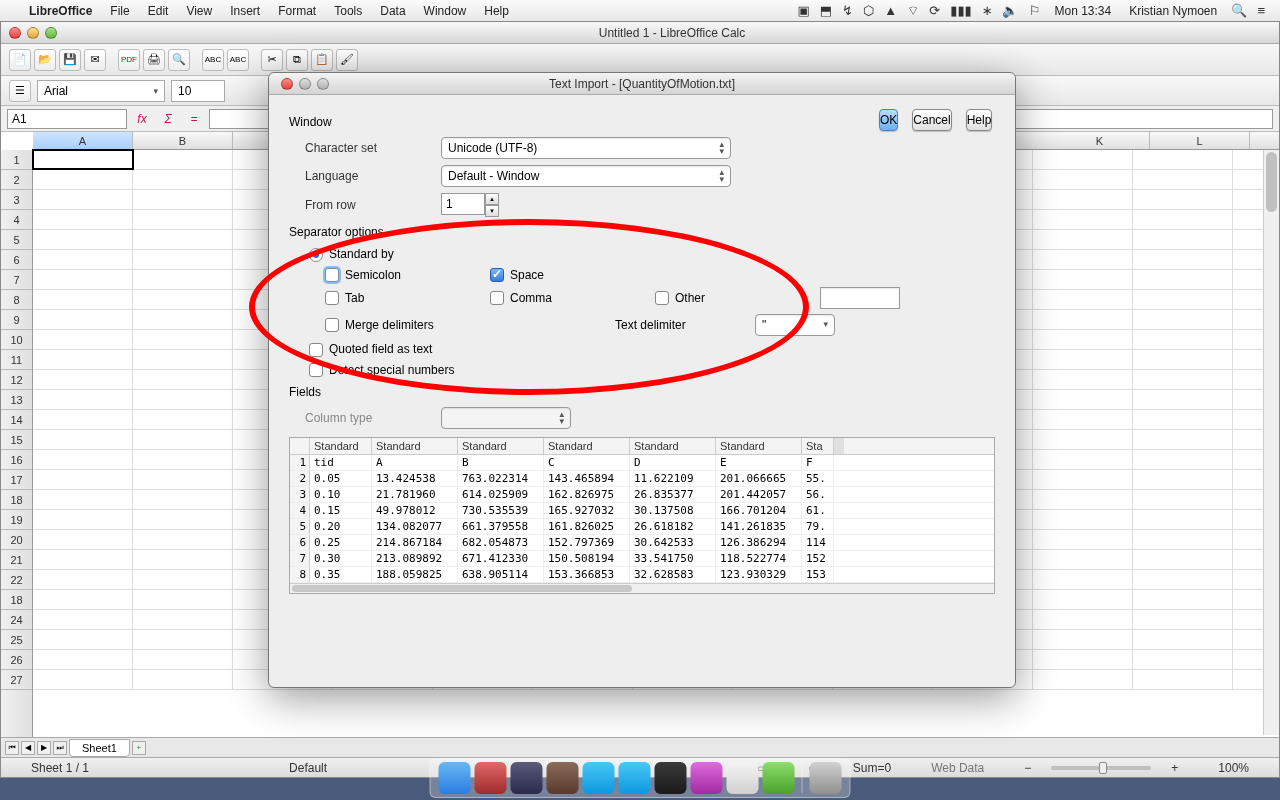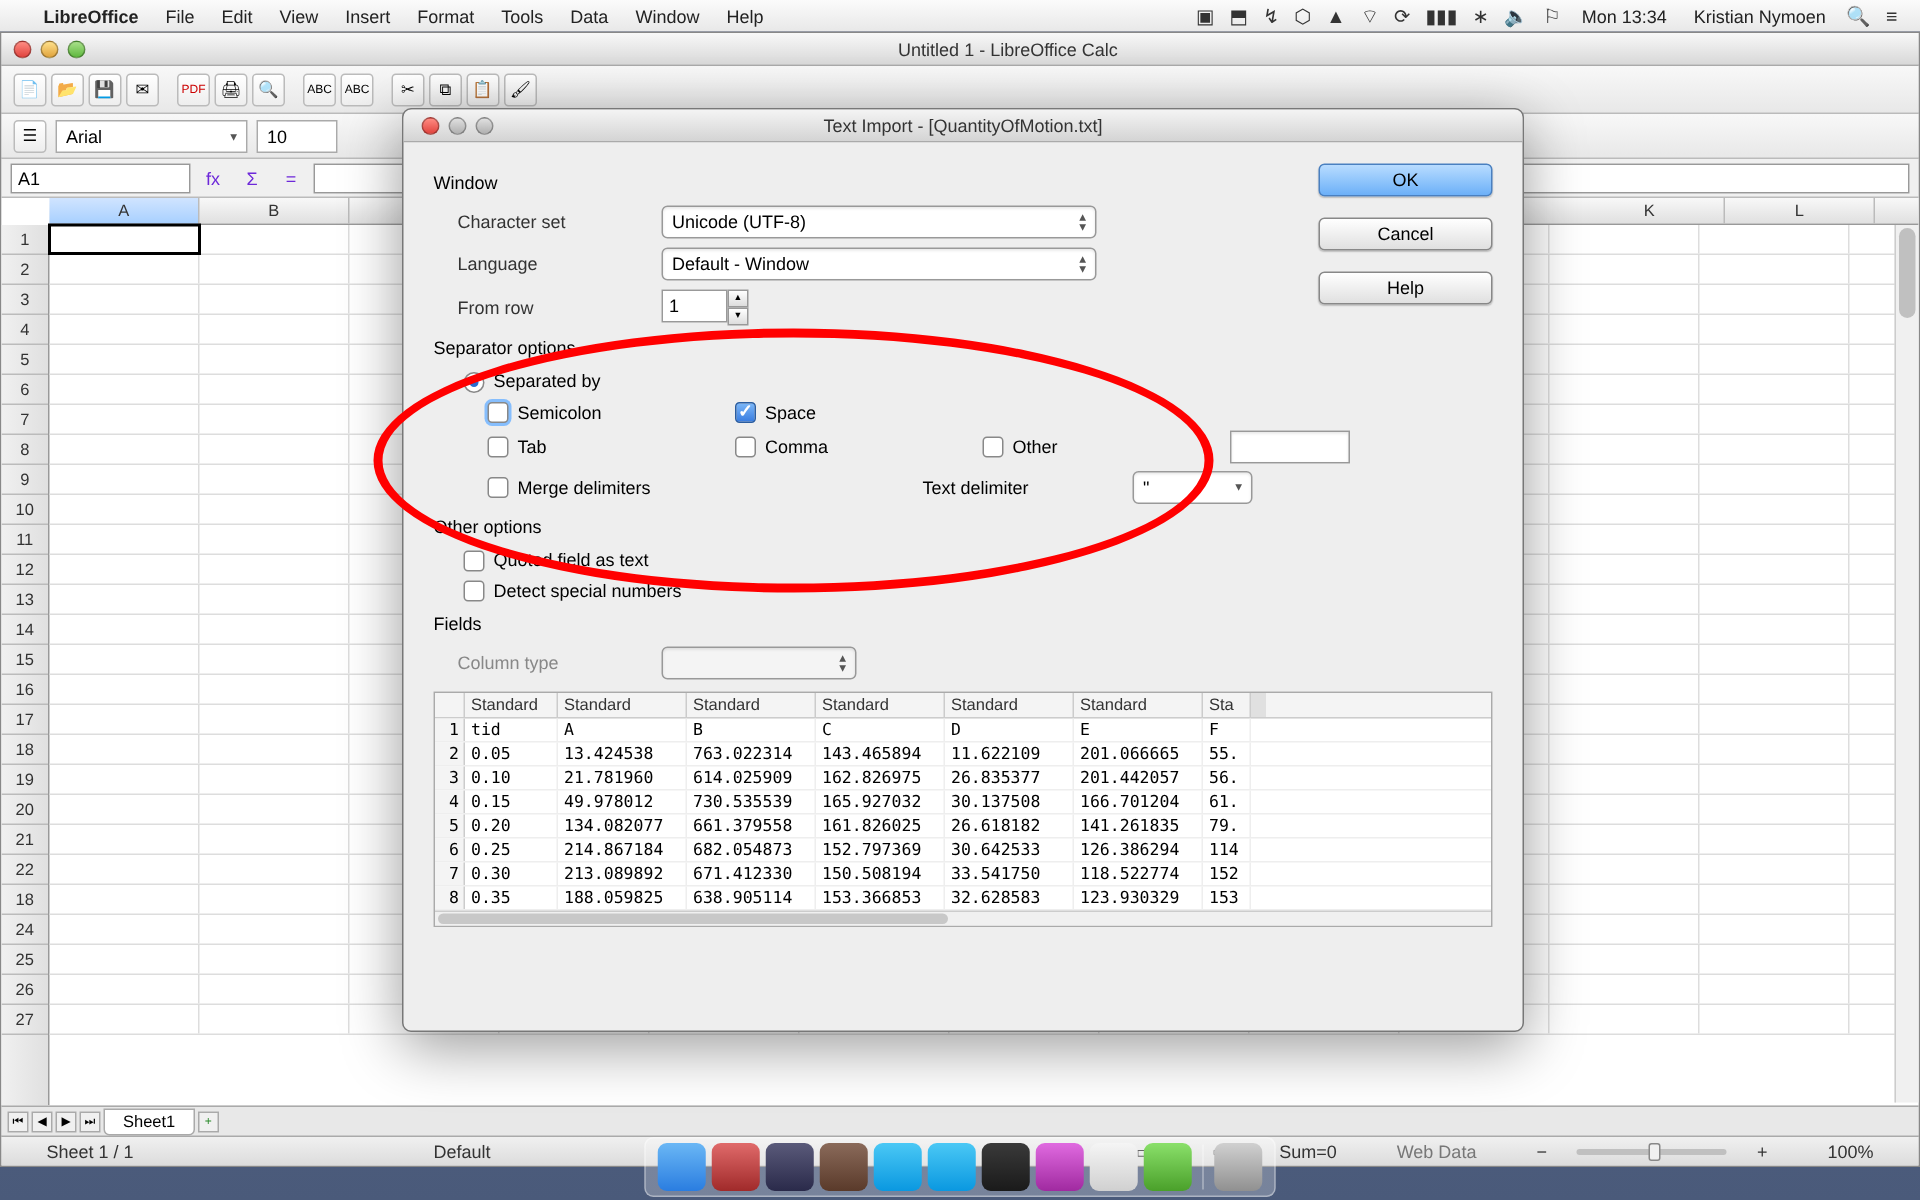--- a/index.html
+++ b/index.html
@@ -20,21 +20,21 @@
 .main-title{height:22px;background:linear-gradient(#f8f8f8,#d8d8d8);border-bottom:1px solid #aaa;display:flex;align-items:center;position:relative}
 .main-title .t{flex:1;text-align:center;color:#333;font-size:12px}
 .toolbar{height:32px;background:linear-gradient(#f8f8f8,#e8e8e8);border-bottom:1px solid #bbb;display:flex;align-items:center;padding:0 8px;gap:3px}
 .tbtn{width:22px;height:22px;border:1px solid #bbb;border-radius:3px;background:linear-gradient(#fff,#eee);display:flex;align-items:center;justify-content:center;font-size:11px}
 .tbtn.sep{border:none;background:none;width:6px}
 .formatbar{height:30px;background:linear-gradient(#f8f8f8,#e8e8e8);border-bottom:1px solid #bbb;display:flex;align-items:center;padding:0 8px;gap:6px}
 .combo{height:22px;border:1px solid #aaa;background:#fff;display:flex;align-items:center;padding:0 6px;font-size:12px}
 .combo .arrow{margin-left:auto;color:#555;font-size:9px}
 .formulabar{height:26px;background:#f0f0f0;border-bottom:1px solid #bbb;display:flex;align-items:center;padding:0 6px;gap:4px}
 .nameBox{width:120px;height:20px;border:1px solid #999;background:#fff;padding:0 4px;display:flex;align-items:center}
-.fbtn{width:22px;height:20px;display:flex;align-items:center;justify-content:center;color:#6d28d9;}
+.fbtn{width:22px;height:20px;display:flex;align-items:center;justify-content:center;color:#be185d;font-style:italic}
 .formula-input{flex:1;height:20px;border:1px solid #999;background:#fff}
 .gridarea{position:absolute;top:110px;left:0;right:0;bottom:40px;background:#fff;overflow:hidden}
 .colheads{height:18px;background:linear-gradient(#f8f8f8,#e0e0e0);border-bottom:1px solid #999;display:flex;margin-left:32px}
 .colheads .ch{width:100px;border-right:1px solid #bbb;text-align:center;font-size:11px;line-height:18px;color:#333}
 .colheads .ch.sel{background:linear-gradient(#d0e4ff,#a8d0ff)}
 .rowarea{display:flex;height:calc(100% - 18px)}
 .rowheads{width:32px;background:linear-gradient(90deg,#f0f0f0,#e0e0e0);border-right:1px solid #999}
 .rowheads .rh{height:20px;border-bottom:1px solid #bbb;text-align:center;font-size:11px;line-height:20px;color:#333}
 .cells{flex:1;position:relative}
 .cells .crow{height:20px;border-bottom:1px solid #ddd;display:flex}
@@ -55,21 +55,21 @@
 .dlg-body{padding:12px 20px;position:relative;height:calc(100% - 22px)}
 .section-label{font-size:12px;color:#000;margin:8px 0 8px 0}
 .row{display:flex;align-items:center;margin:6px 0;gap:12px}
 .row .lbl{width:140px;color:#333;font-size:12px;padding-left:16px}
 .select{display:flex;align-items:center;background:#fff;border:1px solid #999;border-radius:4px;height:22px;padding:0 6px;font-size:12px;width:290px;box-shadow:inset 0 1px 2px rgba(0,0,0,0.1)}
 .select .arrows{margin-left:auto;font-size:9px;color:#555;line-height:7px}
 .spinner{display:flex}
 .spinner input{width:44px;height:22px;border:1px solid #999;padding:0 4px;font-size:12px}
 .spinner .ar{width:14px;display:flex;flex-direction:column}
 .spinner .ar div{flex:1;border:1px solid #999;background:linear-gradient(#fff,#ddd);font-size:7px;text-align:center;line-height:10px}
-.btns{position:absolute;right:20px;top:14px;width:116px;display:flex;flex-direction:column;gap:14px}
+.btns{position:absolute;right:20px;top:14px;width:116px;display:flex;flex-direction:row;gap:14px}
 .btn{height:22px;border:1px solid #888;border-radius:4px;background:linear-gradient(#fff,#e0e0e0);text-align:center;line-height:20px;font-size:12px;box-shadow:0 1px 1px rgba(0,0,0,0.2)}
 .btn.default{background:linear-gradient(#b8dcff,#6cb0f8);border-color:#4a80c0}
 .radio,.check{width:14px;height:14px;border:1px solid #888;background:#fff;display:inline-block;margin-right:6px;vertical-align:middle}
 .radio{border-radius:50%;position:relative}
 .radio.on::after{content:"";position:absolute;left:3px;top:3px;width:6px;height:6px;background:#2a6dd0;border-radius:50%}
 .check{border-radius:3px;position:relative}
 .check.on{background:linear-gradient(#7ab6f8,#3a7de0);border-color:#2a5da0}
 .check.on::after{content:"✓";position:absolute;left:1px;top:-2px;color:#fff;font-size:12px;font-weight:bold}
 .check.hl{box-shadow:0 0 0 2px #86befd}
 .opt-row{padding-left:36px;display:flex;gap:0;align-items:center;margin:5px 0}
@@ -658,21 +658,21 @@
         <div class="ar">
             <div>▴</div>
             <div>▾</div>
           </div>
       </div>
     </div>
 
     <div class="section-label">Separator options</div>
     <div style="padding-left:20px">
       <div class="row">
-          <label><span class="radio on"></span><span>Separated by</span></label>
+          <label><span class="radio on"></span><span>Standard by</span></label>
         </div>
     </div>
     <div class="opt-row">
       <label class="opt">
           <span class="check hl"></span>
           <span>Semicolon</span>
         </label>
       <label class="opt">
           <span class="check on"></span>
           <span>Space</span>
@@ -698,21 +698,20 @@
           <span class="check"></span>
           <span>Merge delimiters</span>
         </label>
       <span style="width:140px">Text delimiter</span>
       <div class="select" style="width:80px">
         <span>"</span>
         <span class="arrows" style="margin-left:auto">▾</span>
       </div>
     </div>
 
-    <div class="section-label">Other options</div>
     <div style="padding-left:20px">
       <div class="row">
           <label><span class="check"></span><span>Quoted field as text</span></label>
         </div>
       <div class="row">
           <label><span class="check"></span><span>Detect special numbers</span></label>
         </div>
     </div>
 
     <div class="section-label">Fields</div>

